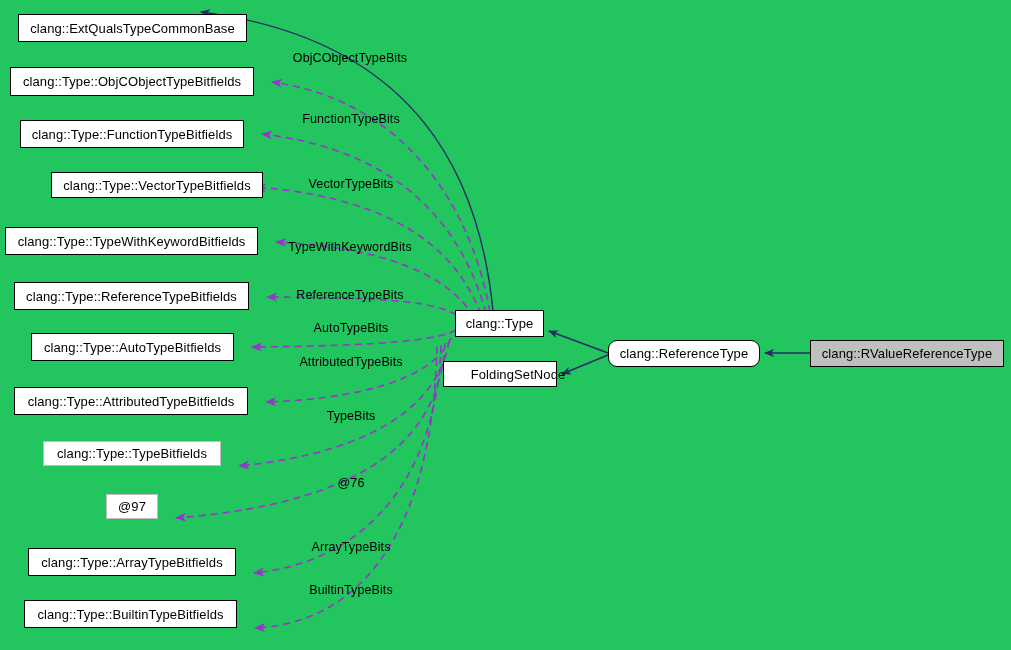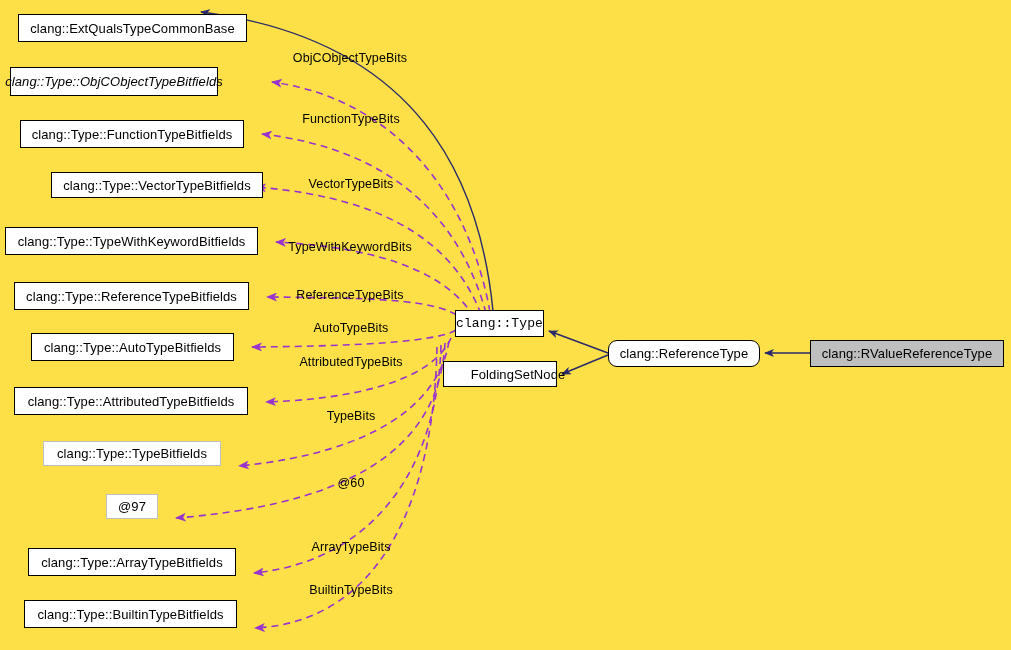--- a/index.html
+++ b/index.html
@@ -4,21 +4,21 @@
 <style>
   html, body {
     margin: 0;
     padding: 0;
     background: #ffffff;
   }
   #diagram-root {
     position: relative;
     width: 1011px;
     height: 650px;
-    background: #fde047;
+    background: #22c55e;
     font-family: "Liberation Sans", sans-serif;
     overflow: hidden;
   }
   svg#edges {
     position: absolute;
     left: 0;
     top: 0;
     width: 1011px;
     height: 650px;
   }
@@ -84,21 +84,21 @@
         <path d="M 608,353 L 549,331" fill="none" stroke="#2a2a6a" stroke-width="1.4" marker-end="url(#arrow-inherit)"></path>
         <path d="M 608,355 L 562,374" fill="none" stroke="#2a2a6a" stroke-width="1.4" marker-end="url(#arrow-inherit)"></path>
         <path d="M 810,353 L 765,353" fill="none" stroke="#2a2a6a" stroke-width="1.4" marker-end="url(#arrow-inherit)"></path>
       </g>
   </svg>
 
   <div id="node-layer">
       <div class="node" style="left: 18px; top: 14px; width: 229px; height: 28px;">
         <span>clang::ExtQualsTypeCommonBase</span>
       </div>
-      <div class="node" style="left: 10px; top: 67px; width: 208px; height: 29px; font-style: italic;">
+      <div class="node" style="left: 10px; top: 67px; width: 244px; height: 29px;">
         <span>clang::Type::ObjCObjectTypeBitfields</span>
       </div>
       <div class="node" style="left: 20px; top: 120px; width: 224px; height: 28px;">
         <span>clang::Type::FunctionTypeBitfields</span>
       </div>
       <div class="node" style="left: 26px; top: 172px; width: 212px; height: 26px; margin-left: 25px;">
         <span>clang::Type::VectorTypeBitfields</span>
       </div>
       <div class="node" style="left: 5px; top: 227px; width: 253px; height: 28px;">
         <span>clang::Type::TypeWithKeywordBitfields</span>
@@ -117,21 +117,21 @@
       </div>
       <div class="node gray-border" style="left: 106px; top: 494px; width: 52px; height: 25px;">
         <span>@97</span>
       </div>
       <div class="node" style="left: 28px; top: 548px; width: 208px; height: 28px;">
         <span>clang::Type::ArrayTypeBitfields</span>
       </div>
       <div class="node" style="left: 24px; top: 600px; width: 213px; height: 28px;">
         <span>clang::Type::BuiltinTypeBitfields</span>
       </div>
-      <div class="node" style="left: 455px; top: 310px; width: 89px; height: 27px; font-family: Liberation Mono, monospace;">
+      <div class="node" style="left: 455px; top: 310px; width: 89px; height: 27px;">
         <span>clang::Type</span>
       </div>
       <div class="node" style="left: 443px; top: 361px; width: 114px; height: 26px; padding-left: 36px;">
         <span>FoldingSetNode</span>
       </div>
       <div class="node" style="left: 608px; top: 340px; width: 152px; height: 27px; border-radius: 9px;">
         <span>clang::ReferenceType</span>
       </div>
       <div class="node highlight" style="left: 810px; top: 340px; width: 194px; height: 27px;">
         <span>clang::RValueReferenceType</span>
@@ -139,18 +139,18 @@
     </div>
   <div id="label-layer">
       <div class="edge-label" style="left: 350px; top: 58px;">ObjCObjectTypeBits</div>
       <div class="edge-label" style="left: 351px; top: 119px; text-align: right;">FunctionTypeBits</div>
       <div class="edge-label" style="left: 351px; top: 184px;">VectorTypeBits</div>
       <div class="edge-label" style="left: 350px; top: 247px;">TypeWithKeywordBits</div>
       <div class="edge-label" style="left: 350px; top: 295px;">ReferenceTypeBits</div>
       <div class="edge-label" style="left: 351px; top: 328px; text-align: right;">AutoTypeBits</div>
       <div class="edge-label" style="left: 351px; top: 362px;">AttributedTypeBits</div>
       <div class="edge-label" style="left: 351px; top: 416px;">TypeBits</div>
-      <div class="edge-label" style="left: 351px; top: 483px;">@60</div>
+      <div class="edge-label" style="left: 351px; top: 483px;">@76</div>
       <div class="edge-label" style="left: 351px; top: 547px;">ArrayTypeBits</div>
       <div class="edge-label" style="left: 351px; top: 590px;">BuiltinTypeBits</div>
     </div>
 
 </div>
 
 </body></html>

